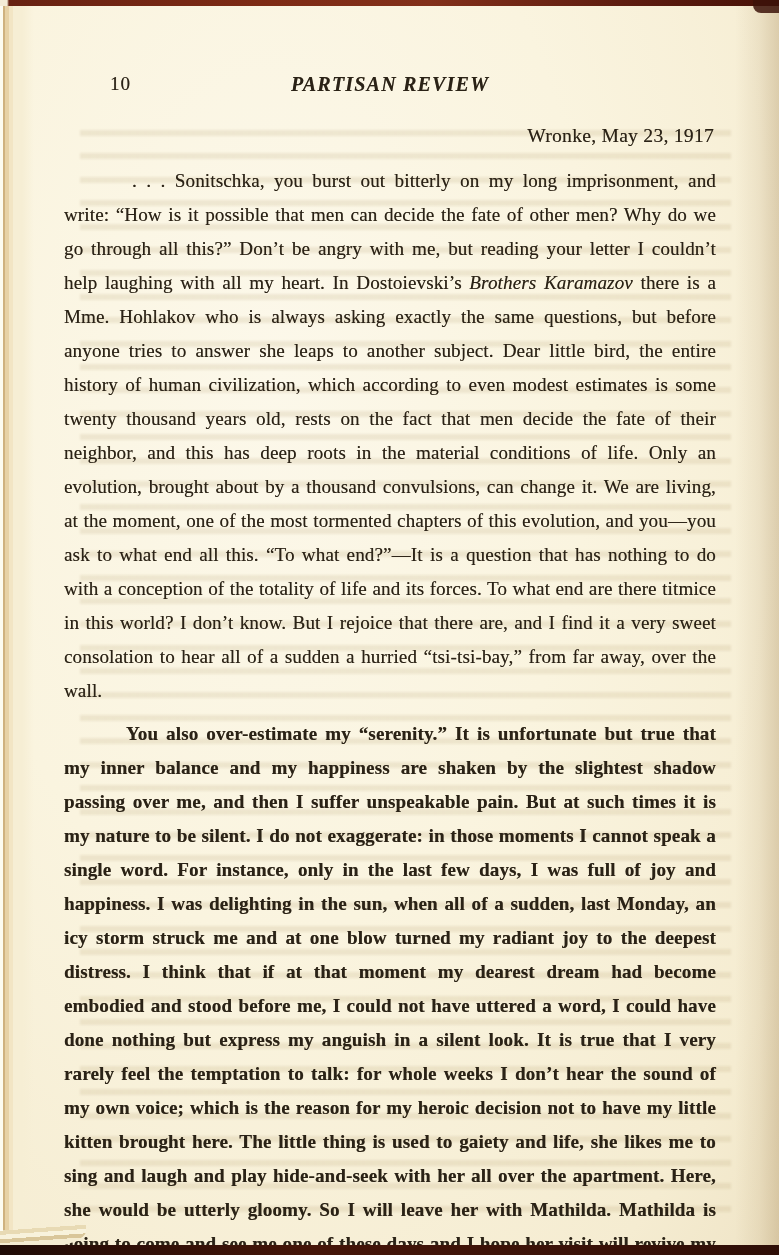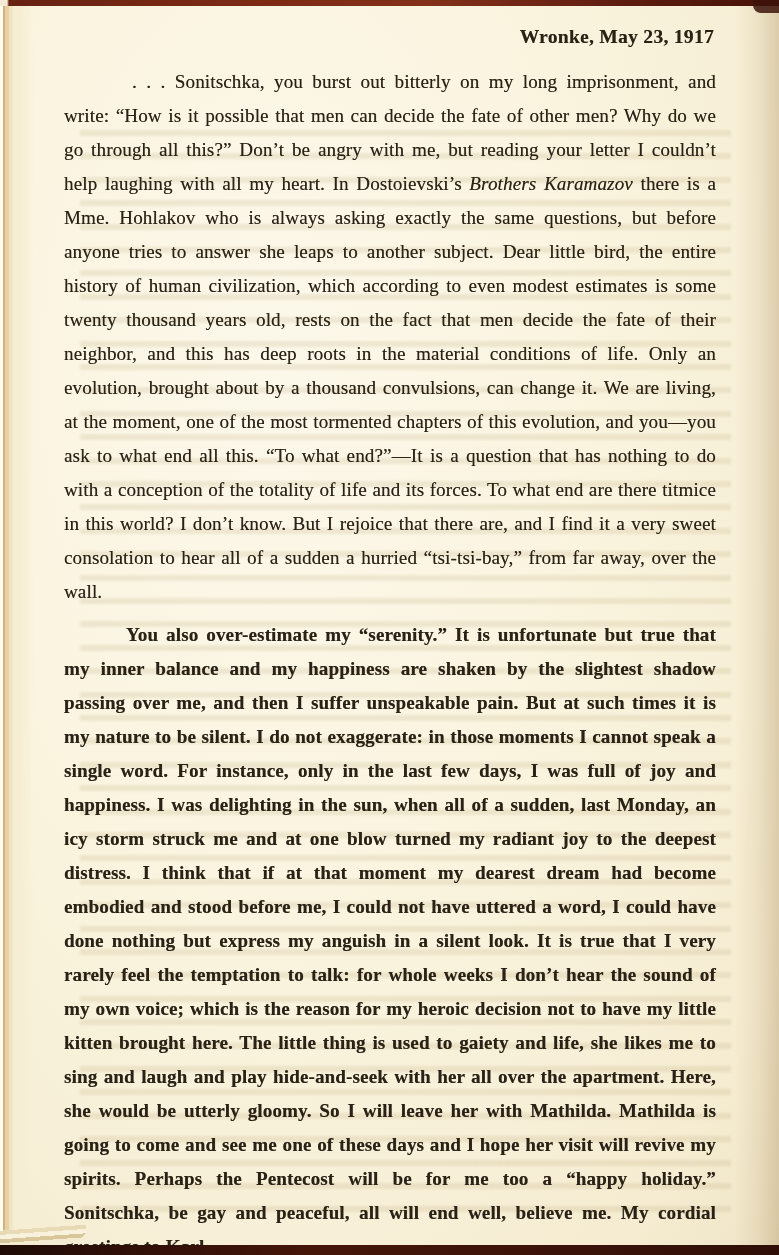--- a/index.html
+++ b/index.html
@@ -76,21 +76,21 @@
     font-size: 19px;
   }
   .pagenum { position: absolute; left: 46px; top: 0; letter-spacing: 1px; }
   .journal {
     display: block; text-align: center;
     font-style: italic; font-weight: 700; letter-spacing: 1.2px;
     font-size: 20px;
   }
   .dateline {
     margin-top: 26px; text-align: right; padding-right: 2px;
-    font-weight: 700; font-size: 19.5px; letter-spacing: 0.3px;
+    font-weight: 400; font-size: 19.5px; letter-spacing: 0.3px;
   }
   .para {
     margin: 0; font-size: 19px; line-height: 34px;
     text-align: justify; letter-spacing: 0.15px; word-spacing: 0.5px;
   }
   .para1 { margin-top: 17px; text-indent: 68px; }
   .para2 { margin-top: 9px;  text-indent: 62px; font-weight: bold; }
   .italic { font-style: italic; }
   .closing {
     margin-top: 22px; margin-left: 86px;
@@ -102,20 +102,24 @@
   }
   .smallcaps { font-variant: small-caps; letter-spacing: 1.2px; }
 </style>
 </head>
 <body>
 
 <div class="page">
   <div class="bleedthrough"></div>
 
   <div class="content">
+    <div class="running-header">
+      <span class="pagenum">10</span>
+      <span class="journal">PARTISAN REVIEW</span>
+    </div>
 
     <div class="dateline">Wronke, May 23, 1917</div>
 
     <p class="para para1"><span>. . . Sonitschka, you burst out bitterly on my long imprisonment, and write: “How is it possible that men can decide the fate of other men? Why do we go through all this?” Don’t be angry with me, but reading your letter I couldn’t help laughing with all my heart. In Dostoievski’s </span><span class="italic">Brothers Karamazov</span><span> there is a Mme. Hohlakov who is always asking exactly the same questions, but before anyone tries to answer she leaps to another subject. Dear little bird, the entire history of human civilization, which according to even modest estimates is some twenty thousand years old, rests on the fact that men decide the fate of their neighbor, and this has deep roots in the material conditions of life. Only an evolution, brought about by a thousand convulsions, can change it. We are living, at the moment, one of the most tormented chapters of this evolution, and you—you ask to what end all this. “To what end?”—It is a question that has nothing to do with a conception of the totality of life and its forces. To what end are there titmice in this world? I don’t know. But I rejoice that there are, and I find it a very sweet consolation to hear all of a sudden a hurried “tsi-tsi-bay,” from far away, over the wall.</span></p>
 
     <p class="para para2">You also over-estimate my “serenity.” It is unfortunate but true that my inner balance and my happiness are shaken by the slightest shadow passing over me, and then I suffer unspeakable pain. But at such times it is my nature to be silent. I do not exaggerate: in those moments I cannot speak a single word. For instance, only in the last few days, I was full of joy and happiness. I was delighting in the sun, when all of a sudden, last Monday, an icy storm struck me and at one blow turned my radiant joy to the deepest distress. I think that if at that moment my dearest dream had become embodied and stood before me, I could not have uttered a word, I could have done nothing but express my anguish in a silent look. It is true that I very rarely feel the temptation to talk: for whole weeks I don’t hear the sound of my own voice; which is the reason for my heroic decision not to have my little kitten brought here. The little thing is used to gaiety and life, she likes me to sing and laugh and play hide-and-seek with her all over the apartment. Here, she would be utterly gloomy. So I will leave her with Mathilda. Mathilda is going to come and see me one of these days and I hope her visit will revive my spirits. Perhaps the Pentecost will be for me too a “happy holiday.” Sonitschka, be gay and peaceful, all will end well, believe me. My cordial greetings to Karl.</p>
 
     <div class="closing">I kiss you warmly.</div>
 
     <div class="signature"><span>Yours, </span><span class="smallcaps">Rosa</span></div>

